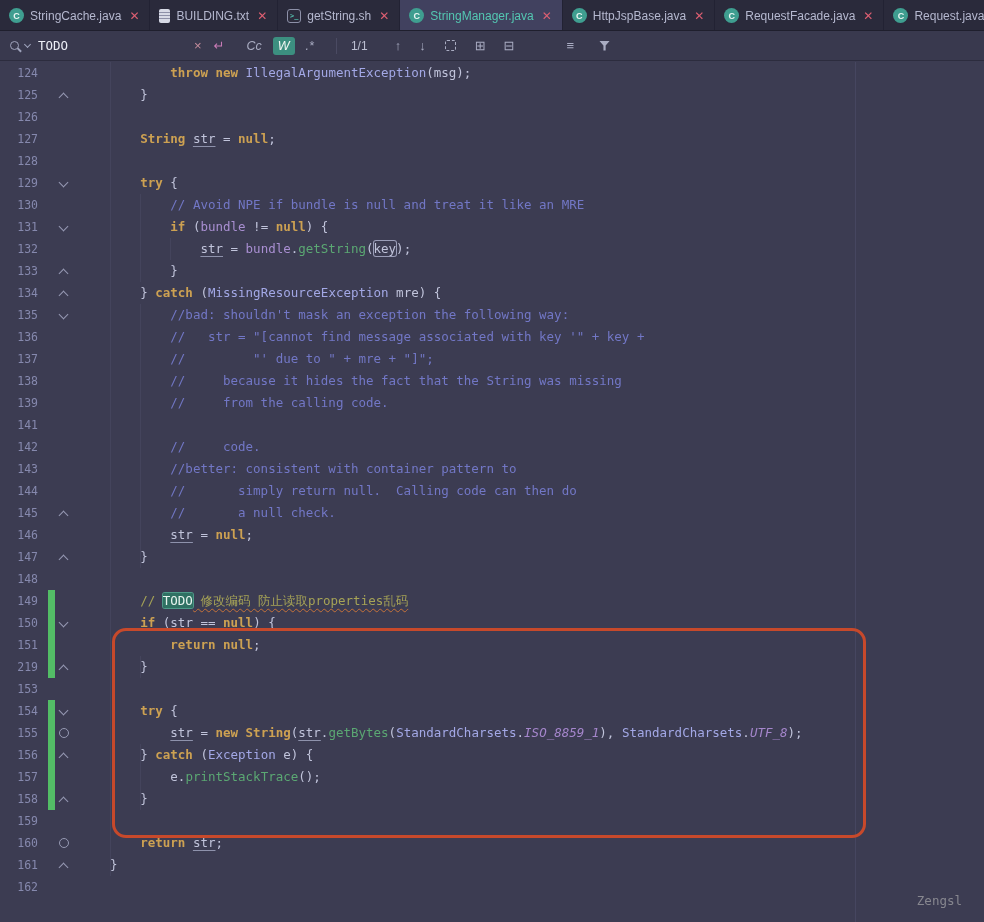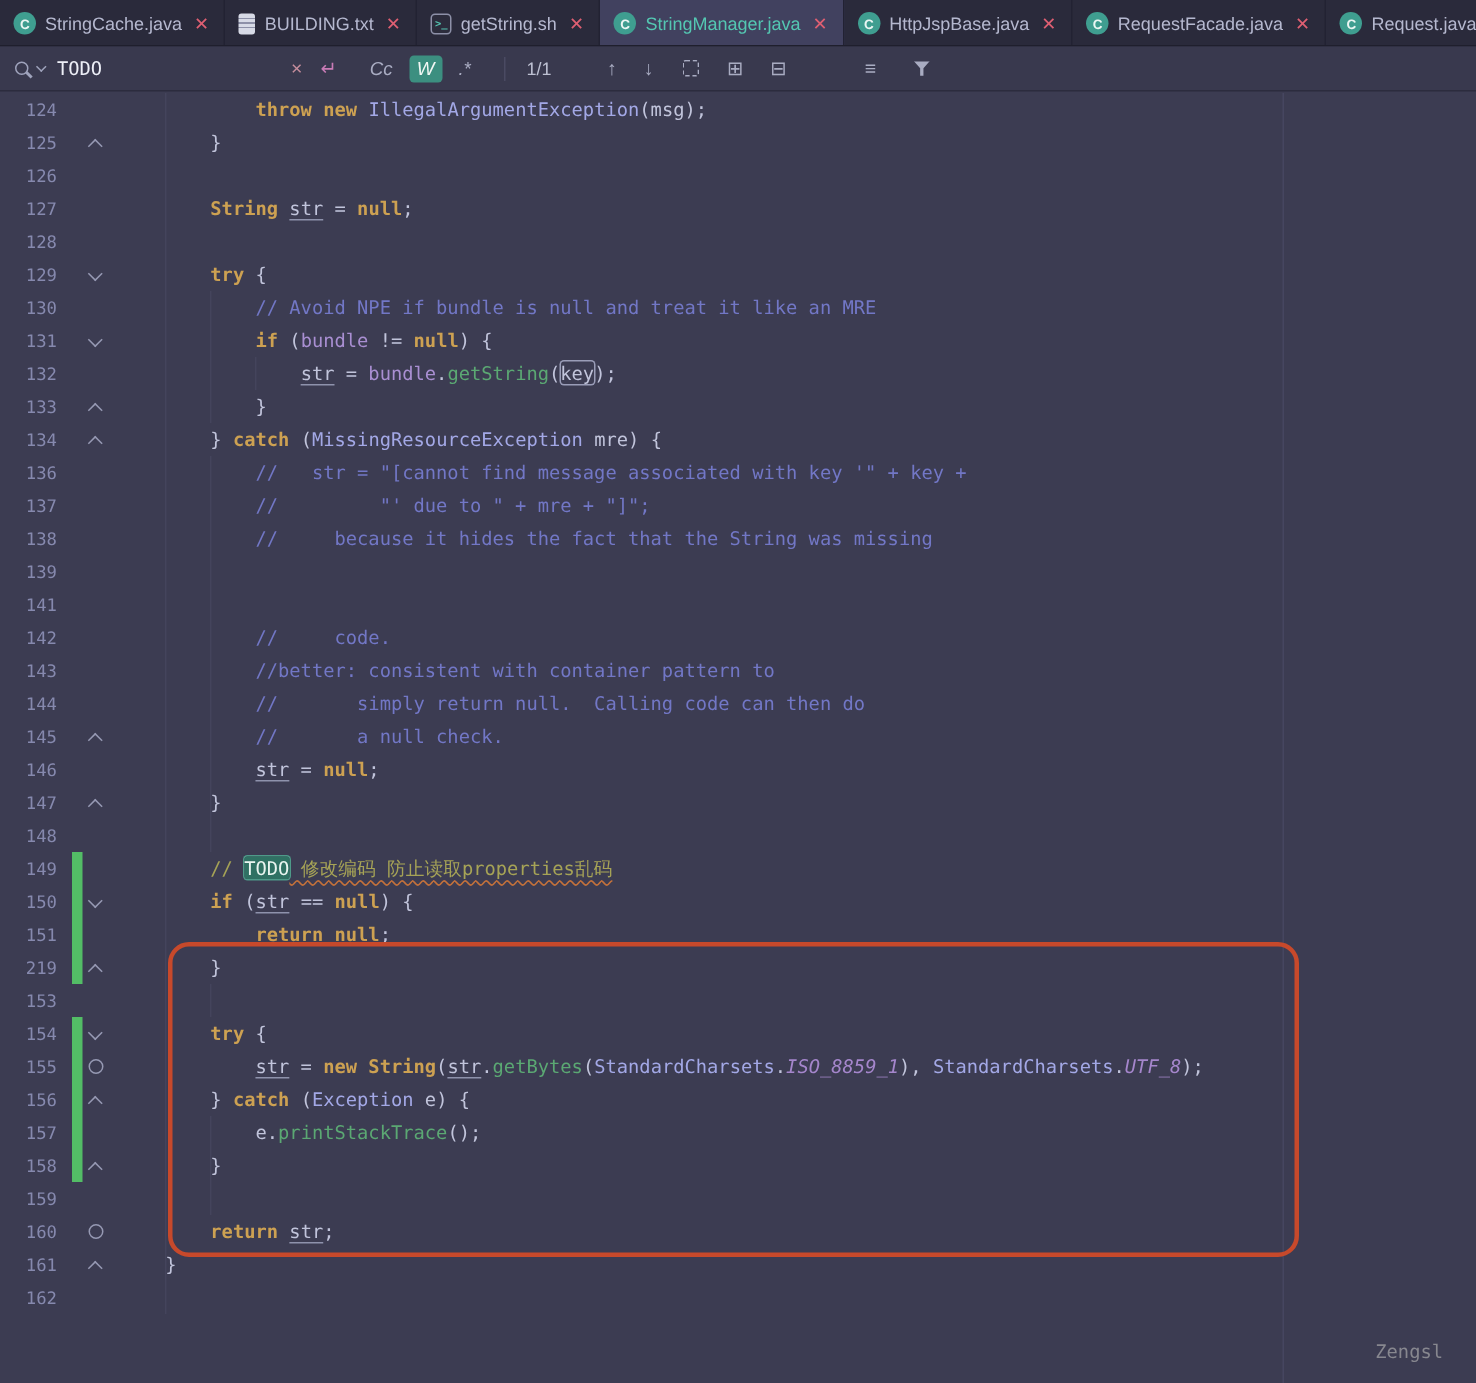--- a/index.html
+++ b/index.html
@@ -23,21 +23,21 @@
   .sicon-wrap { display:inline-flex; align-items:center; margin-right:8px; }
   .mag { width:9px; height:9px; border:1.5px solid #9FA3BC; border-radius:50%; display:inline-block; position:relative; }
   .mag::after { content:""; position:absolute; width:5px; height:1.5px; background:#9FA3BC; transform:rotate(45deg); right:-4px; bottom:-1px; }
   .mchev { width:5px; height:5px; border-right:1.4px solid #9FA3BC; border-bottom:1.4px solid #9FA3BC; transform:rotate(45deg); margin-left:6px; margin-top:-3px; }
   .query { width:150px; color:#EDEFF7; font-family:"DejaVu Sans Mono",monospace; font-size:12.5px; }
   .iclear { color:#C58D9C; font-size:13px; padding:0 6px; }
   .inewline { color:#C97BB6; font-size:13px; padding:0 6px; margin-right:8px; }
   .opt { color:#A9ACC2; font-size:12.5px; padding:2px 5px; border-radius:3px; margin:0 3px;font-style:italic; }
   .opt.active { background:#3C8F80; color:#F2F7F4; }
   .sep { width:1px; height:16px; background:#4A4A62; margin:0 14px; }
-  .mcount { color:#BDC0D2; font-size:12px; margin-right:28px; }
+  .mcount { color:#BDC0D2; font-size:12px; margin-right:18px; }
   .icon-btn { color:#A9ACC2; font-size:13px; padding:0 9px; }
   .selbox { width:11px; height:11px; border:1.2px dashed #A9ACC2; border-radius:2px; margin:0 10px; }
   .icon-btn.sq { font-size:13px; }
   .opts-btn { margin-left:34px; }
   .funnel { width:11px; height:10px; background:#A9ACC2; margin-left:16px; clip-path:polygon(0 0,100% 0,60% 50%,60% 100%,40% 100%,40% 50%); }
 
   
   .editor { position:absolute; top:62px; left:0; width:984px; height:860px; background:#3C3C52; overflow:hidden; }
   .row { display:flex; height:22px; position:relative; z-index:2; }
   .gnum { width:42px; flex:none; text-align:right; padding-right:4px; font-family:"DejaVu Sans Mono",monospace; font-size:11.5px; line-height:22px; color:#8689AE; }
@@ -194,20 +194,26 @@
           <span class="gmark gm-end"></span>
           <span class="codeln"><span class="tk-txt">            }</span></span>
         </div>
         <div class="row">
           <span class="gnum">134</span>
           <span class="gvcs"></span>
           <span class="gmark gm-end"></span>
           <span class="codeln"><span class="tk-txt">        } </span><span class="tk-kw">catch</span><span class="tk-txt"> (</span><span class="tk-cls">MissingResourceException</span><span class="tk-txt"> mre</span><span class="tk-txt">) {</span></span>
         </div>
         <div class="row">
+          <span class="gnum">135</span>
+          <span class="gvcs"></span>
+          <span class="gmark gm-start"></span>
+          <span class="codeln"><span class="tk-txt">            </span><span class="tk-cmt">//bad: shouldn't mask an exception the following way:</span></span>
+        </div>
+        <div class="row">
           <span class="gnum">136</span>
           <span class="gvcs"></span>
           <span class="gmark"></span>
           <span class="codeln"><span class="tk-txt">            </span><span class="tk-cmt">//   str = "[cannot find message associated with key '" + key +</span></span>
         </div>
         <div class="row">
           <span class="gnum">137</span>
           <span class="gvcs"></span>
           <span class="gmark"></span>
           <span class="codeln"><span class="tk-txt">            </span><span class="tk-cmt">//         "' due to " + mre + "]";</span></span>
@@ -215,20 +221,21 @@
         <div class="row">
           <span class="gnum">138</span>
           <span class="gvcs"></span>
           <span class="gmark"></span>
           <span class="codeln"><span class="tk-txt">            </span><span class="tk-cmt">//     because it hides the fact that the String was missing</span></span>
         </div>
         <div class="row">
           <span class="gnum">139</span>
           <span class="gvcs"></span>
           <span class="gmark"></span>
+          <span class="codeln"><span class="tk-txt">            </span><span class="tk-cmt">//     from the calling code.</span></span>
         </div>
         <div class="row">
           <span class="gnum">141</span>
           <span class="gvcs"></span>
           <span class="gmark"></span>
           <span class="codeln"><span class="tk-txt">            </span></span>
         </div>
         <div class="row">
           <span class="gnum">142</span>
           <span class="gvcs"></span>

